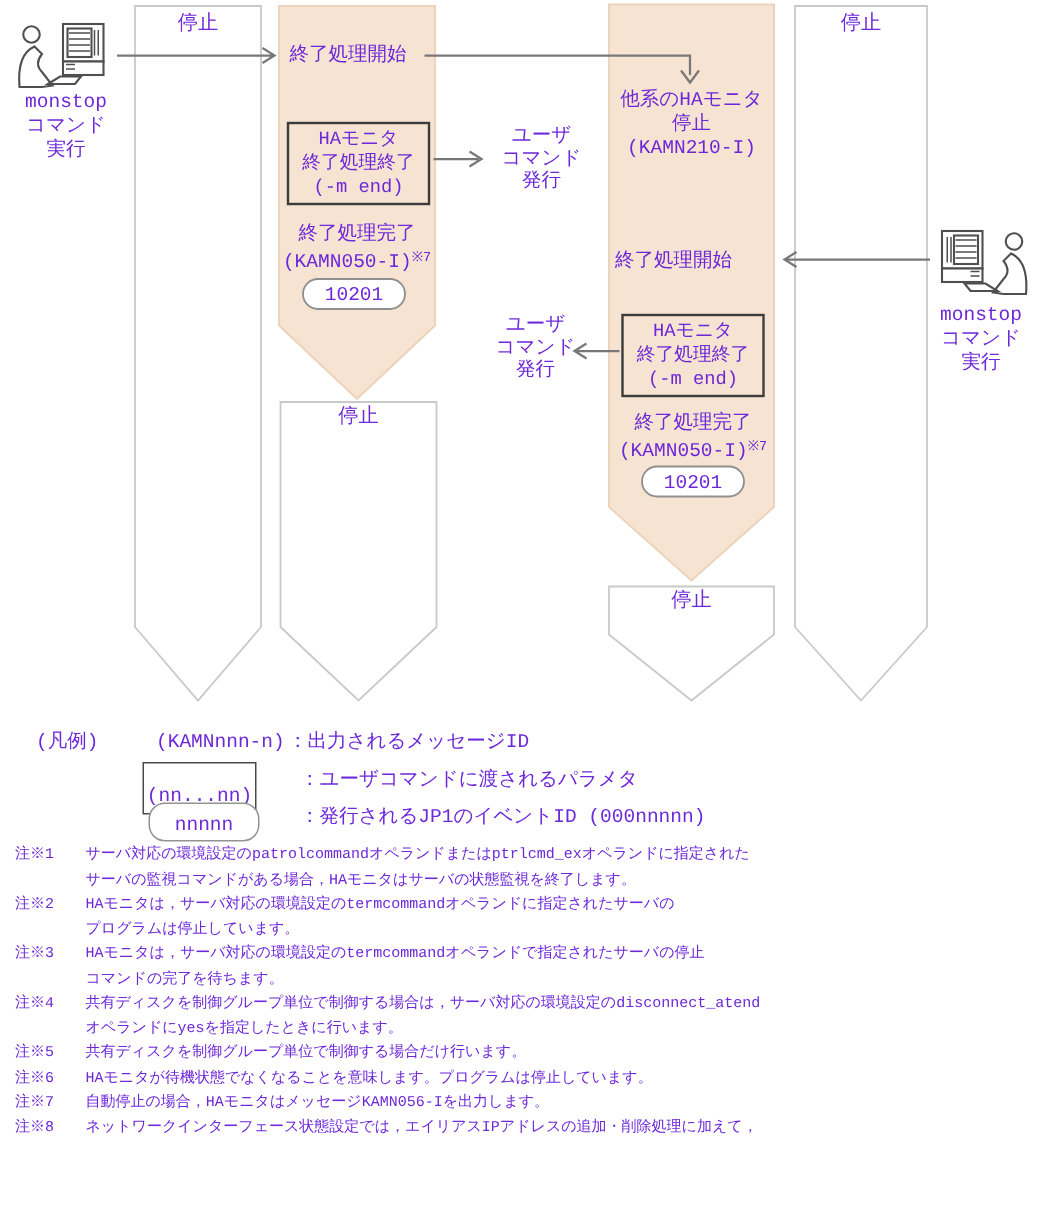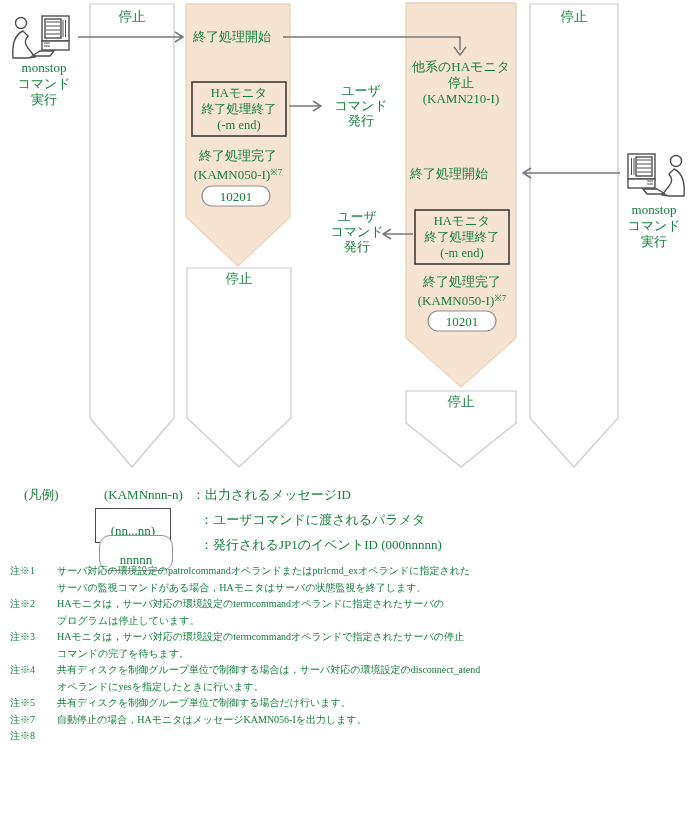--- a/index.html
+++ b/index.html
@@ -1,17 +1,17 @@
 <!DOCTYPE html>
 <html><head>
 <meta charset="utf-8">
 <style>
   html,body{margin:0;padding:0;background:#fff;}
   #page{position:relative;width:695px;height:816px;background:#fff;overflow:hidden;
-        font-family:Liberation Serif, serif;color:#15803d;}
+        font-family:Liberation Mono, monospace;color:#6d28d9;}
   .abs{position:absolute;}
   .t{font-size:13px;line-height:16px;white-space:nowrap;}
   .ctr{text-align:center;}
   .lh15{line-height:15px;}
   .sup{font-size:9px;vertical-align:4px;}
   svg{position:absolute;left:0;top:0;}
   
   .lg-box{border:1.4px solid #4a4a4a;background:#fff;text-align:center;}
   .lg-pill{border:1.2px solid #939393;border-radius:11px;background:#fff;text-align:center;}
   
@@ -123,21 +123,21 @@
     <div>monstop</div>
     <div>コマンド</div>
     <div>実行</div>
   </div>
 
   <div class="abs t" style="left:24px;top:487px">(凡例)</div>
   <div class="abs t" style="left:104px;top:487px">(KAMNnnn-n)</div>
   <div class="abs t" style="left:192px;top:487px">：出力されるメッセージID</div>
   <div class="abs t lg-box" style="left:95px;top:508px;width:74px;height:19px;padding-top:14px">(nn...nn)</div>
   <div class="abs t" style="left:200px;top:512px">：ユーザコマンドに渡されるパラメタ</div>
-  <div class="abs t lg-pill" style="left:99px;top:535px;width:72px;height:18px;padding-top:16px">nnnnn</div>
+  <div class="abs t lg-pill" style="left:99px;top:535px;width:72px;height:18px;padding-top:6px">nnnnn</div>
   <div class="abs t" style="left:200px;top:537px">：発行されるJP1のイベントID (000nnnnn)</div>
 
   <div id="notes">
     <div class="note">
       <span class="note-label">注※1</span>
       <div class="note-text">
         <div>サーバ対応の環境設定のpatrolcommandオペランドまたはptrlcmd_exオペランドに指定された</div>
         <div>サーバの監視コマンドがある場合，HAモニタはサーバの状態監視を終了します。</div>
       </div>
     </div>
@@ -162,25 +162,32 @@
         <div>オペランドにyesを指定したときに行います。</div>
       </div>
     </div>
     <div class="note">
       <span class="note-label">注※5</span>
       <div class="note-text">
         <div>共有ディスクを制御グループ単位で制御する場合だけ行います。</div>
       </div>
     </div>
     <div class="note">
+      <span class="note-label">注※6</span>
+      <div class="note-text">
+        <div>HAモニタが待機状態でなくなることを意味します。プログラムは停止しています。</div>
+      </div>
+    </div>
+    <div class="note">
       <span class="note-label">注※7</span>
       <div class="note-text">
         <div>自動停止の場合，HAモニタはメッセージKAMN056-Iを出力します。</div>
       </div>
     </div>
     <div class="note">
       <span class="note-label">注※8</span>
       <div class="note-text">
+        <div>ネットワークインターフェース状態設定では，エイリアスIPアドレスの追加・削除処理に加えて，</div>
       </div>
     </div>
   </div>
 
 </div>
 
 </body></html>

